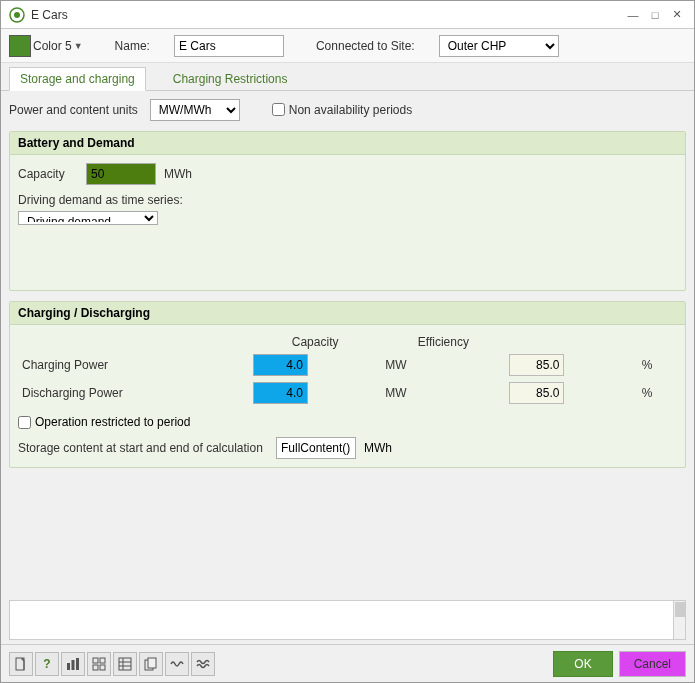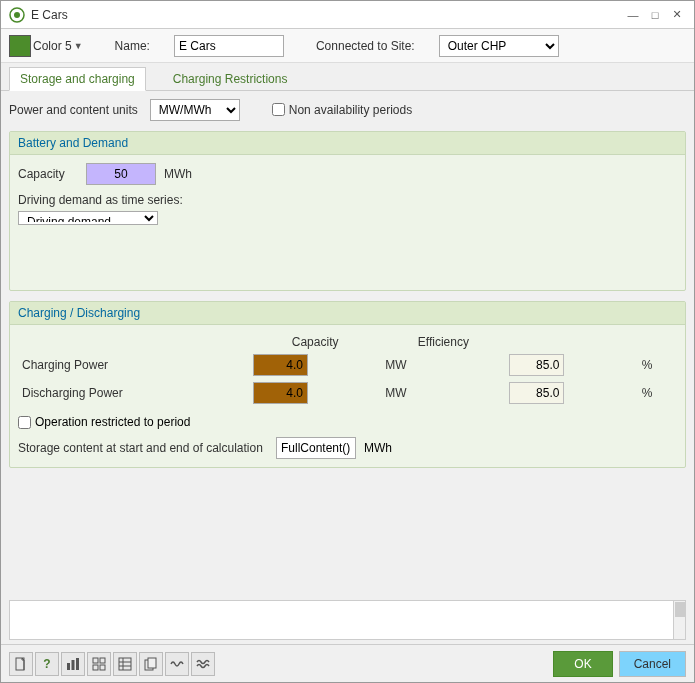--- a/index.html
+++ b/index.html
@@ -182,22 +182,22 @@
     .section-box {
       border: 1px solid #c8d8b8;
       background: #eef4e8;
       border-radius: 2px;
       margin-bottom: 10px;
     }
     .section-header {
       background: #ddeacc;
       padding: 4px 8px;
       font-size: 12px;
-      font-weight: normal;
-      color: #0369a1;
+      font-weight: bold;
+      color: #000000;
       border-bottom: 1px solid #c8d8b8;
     }
     .section-content {
       padding: 8px;
     }
 
     .field-row {
       display: flex;
       align-items: center;
       gap: 8px;
@@ -207,22 +207,21 @@
       font-size: 12px;
       color: #333;
       min-width: 60px;
     }
     .field-input {
       border: 1px solid #aaa;
       padding: 2px 4px;
       font-size: 12px;
       height: 22px;
       width: 70px;
-      background: #c4b5fd;
-      text-align: center;
+      background: #4d7c0f;
     }
     .field-unit {
       font-size: 12px;
       color: #333;
     }
 
     .sub-label {
       font-size: 12px;
       color: #333;
       margin-bottom: 4px;
@@ -257,21 +256,21 @@
     }
     .cd-table td.row-label {
       min-width: 110px;
     }
     .cd-input {
       border: 1px solid #aaa;
       padding: 2px 4px;
       font-size: 12px;
       height: 22px;
       width: 55px;
-      background: #a16207;
+      background: #0ea5e9;
       text-align: right;
     }
     .cd-input.eff {
       background: #f5f5e8;
       border: 1px solid #bbb;
     }
 
     .checkbox-row {
       display: flex;
       align-items: center;
@@ -357,21 +356,21 @@
     .ok-btn {
       background: #5a9a3a;
       color: #fff;
       border: 1px solid #4a8a2a;
       padding: 4px 20px;
       font-size: 12px;
       cursor: pointer;
       height: 26px;
     }
     .cancel-btn {
-      background: #7dd3fc;
+      background: #d946ef;
       color: #333;
       border: 1px solid #bbb;
       padding: 4px 14px;
       font-size: 12px;
       cursor: pointer;
       height: 26px;
     }
 
     .battery-section {
       min-height: 160px;

